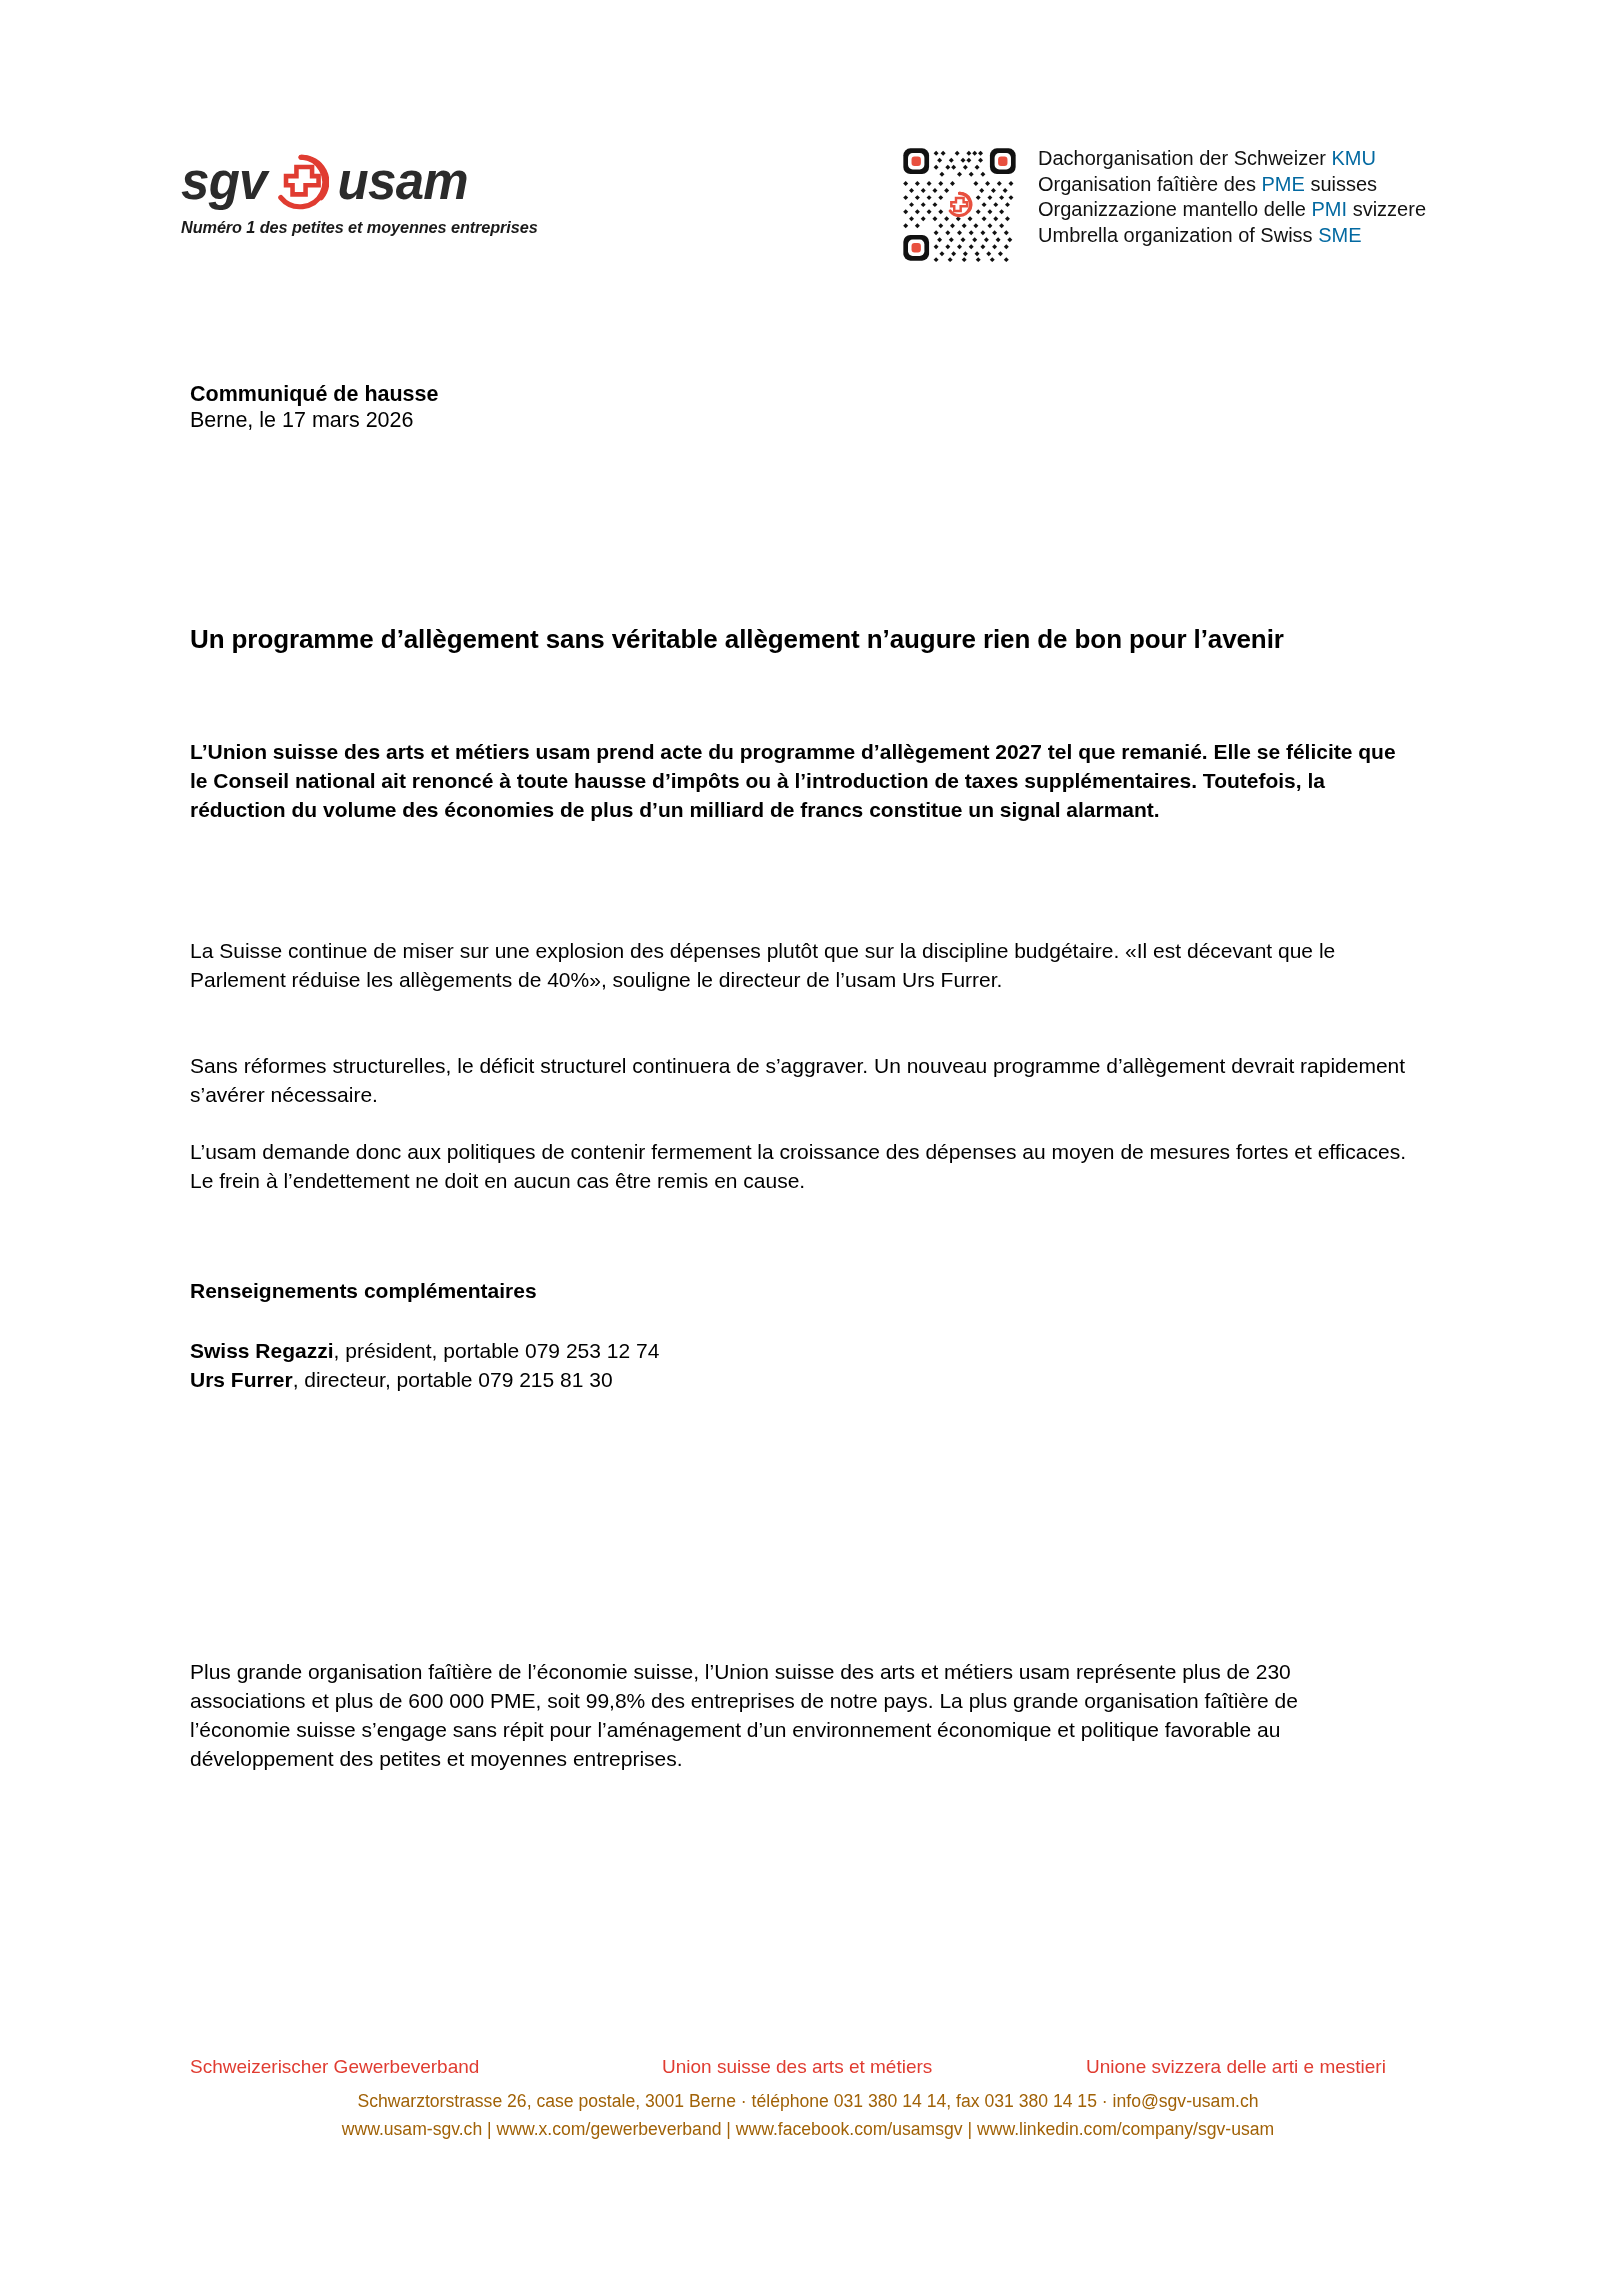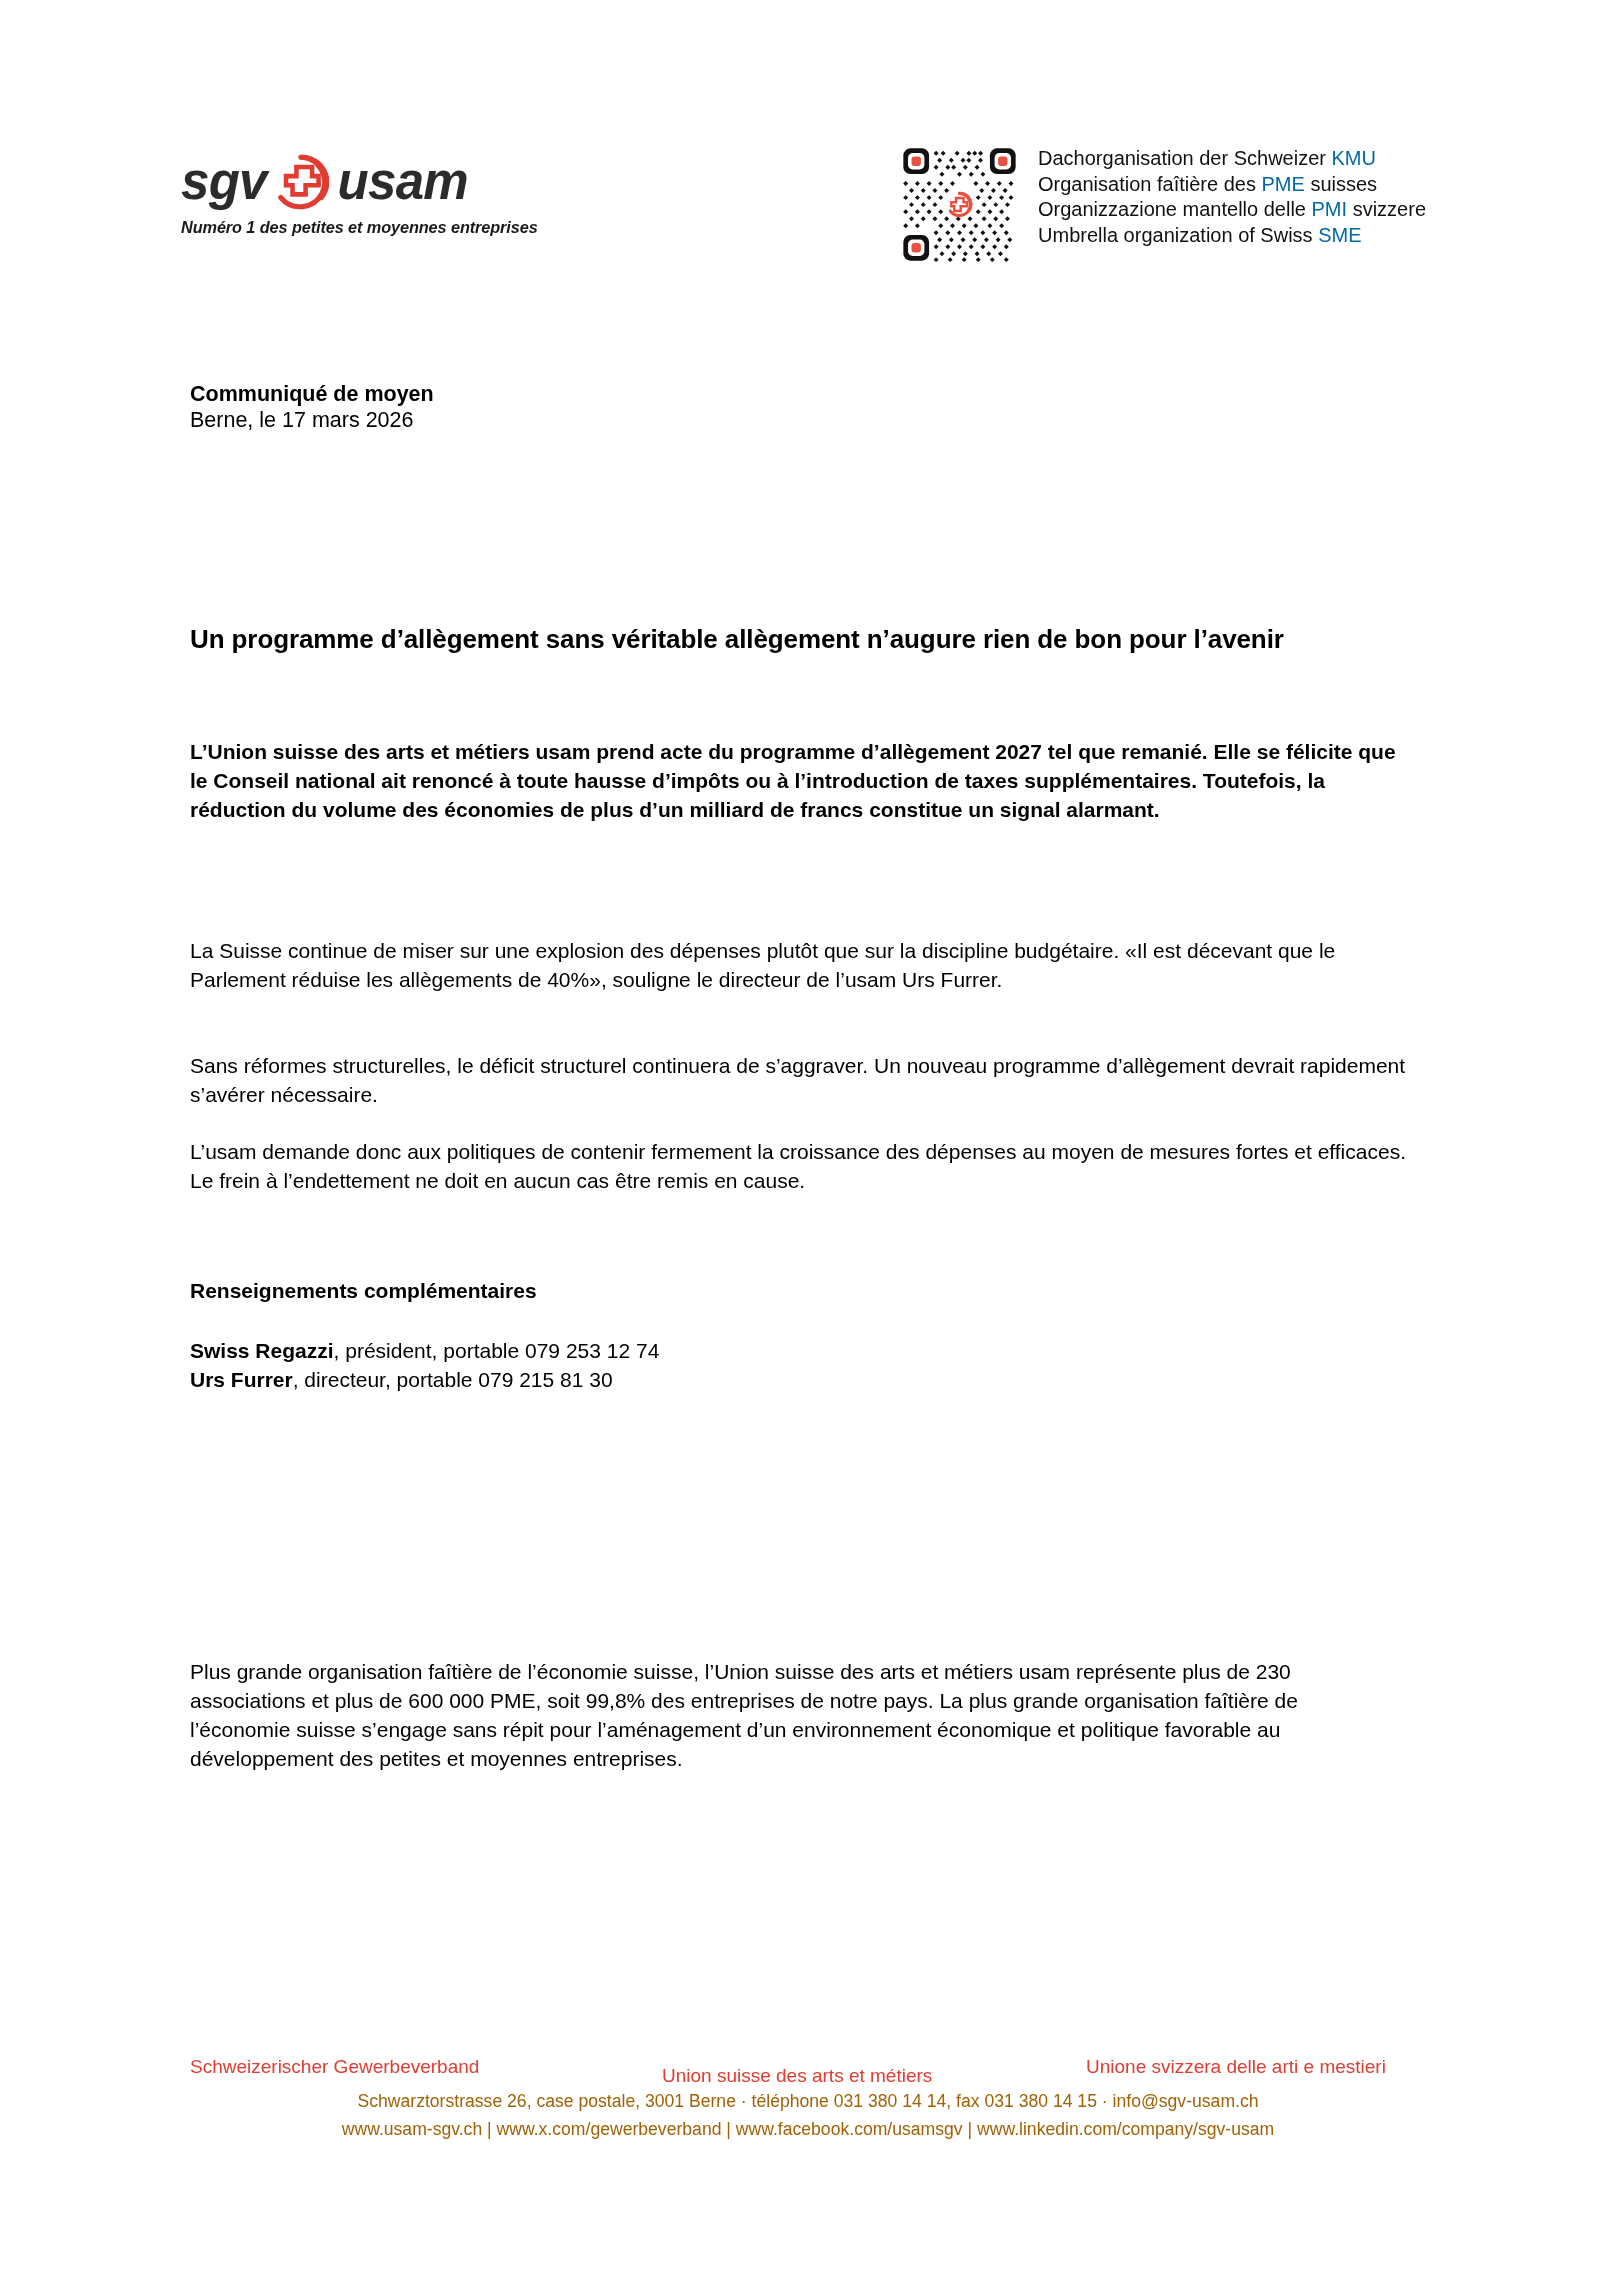--- a/index.html
+++ b/index.html
@@ -190,21 +190,21 @@
     color: #E03C31;
     font-size: 19px;
     line-height: 29px;
   }
   .footer-orgs .fo {
     position: absolute;
     top: 0;
     white-space: nowrap;
   }
   .fo-de { left: 0px; }
-  .fo-fr { left: 472px; margin-top: 9px; }
+  .fo-fr { left: 472px; }
   .fo-it { left: 896px; }
 
   .footer-address,
   .footer-links {
     text-align: center;
     font-size: 17.6px;
     line-height: 27px;
     color: #a16207;
     white-space: nowrap;
   }
@@ -586,21 +586,21 @@
         <div><span>Dachorganisation der Schweizer </span><span class="hl">KMU</span><span></span></div>
         <div><span>Organisation faîtière des </span><span class="hl">PME</span><span> suisses</span></div>
         <div><span>Organizzazione mantello delle </span><span class="hl">PMI</span><span> svizzere</span></div>
         <div><span>Umbrella organization of Swiss </span><span class="hl">SME</span><span></span></div>
       </div>
     </div>
   </div>
 
   <div class="doc">
 
-    <div class="release-label">Communiqué de moyen</div>
+    <div class="release-label">Communiqué de hausse</div>
     <div class="release-date">Berne, le 17 mars 2026</div>
 
     <h1 class="headline">Un programme d’allègement sans véritable allègement n’augure rien de bon pour l’avenir</h1>
 
     <p class="lead">L’Union suisse des arts et métiers usam prend acte du programme d’allègement 2027 tel que remanié. Elle se félicite que le Conseil national ait renoncé à toute hausse d’impôts ou à l’introduction de taxes supplémentaires. Toutefois, la réduction du volume des économies de plus d’un milliard de francs constitue un signal alarmant.</p>
 
     <p class="para para-1">La Suisse continue de miser sur une explosion des dépenses plutôt que sur la discipline budgétaire. «Il est décevant que le Parlement réduise les allègements de 40%», souligne le directeur de l’usam Urs Furrer.</p>
     <p class="para para-2">Sans réformes structurelles, le déficit structurel continuera de s’aggraver. Un nouveau programme d’allègement devrait rapidement s’avérer nécessaire.</p>
     <p class="para para-3">L’usam demande donc aux politiques de contenir fermement la croissance des dépenses au moyen de mesures fortes et efficaces. Le frein à l’endettement ne doit en aucun cas être remis en cause.</p>
 

